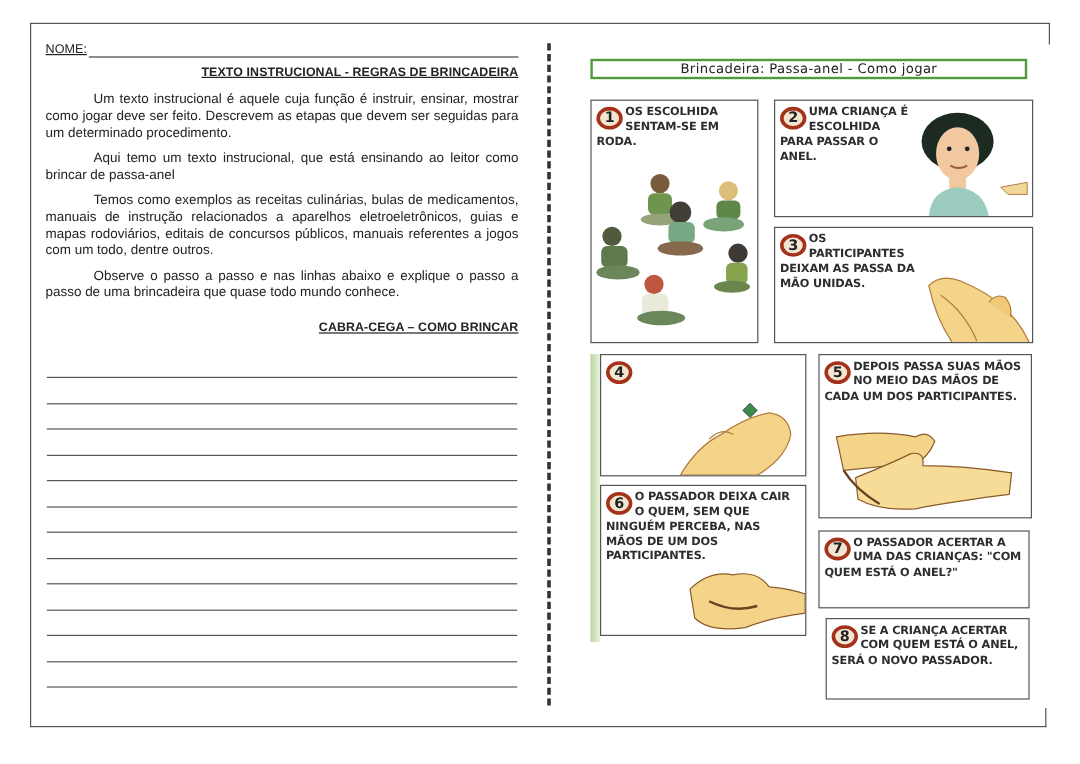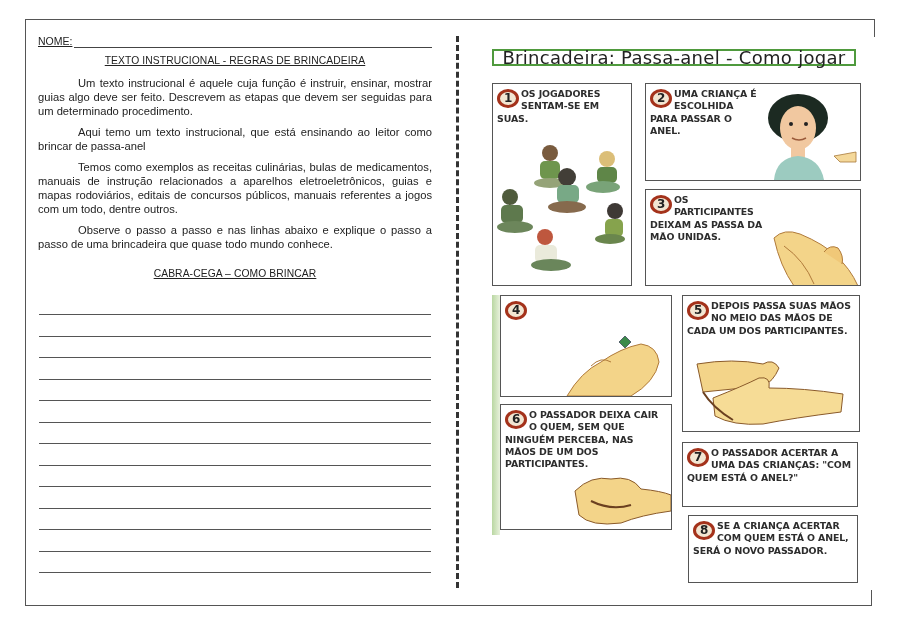--- a/index.html
+++ b/index.html
@@ -7,26 +7,26 @@
   .frame-top { position:absolute; left:25px; top:19px; width:850px; height:0; border-top:1.5px solid #555; }
   .frame-left { position:absolute; left:25px; top:19px; width:0; height:587px; border-left:1.5px solid #555; }
   .frame-bottom { position:absolute; left:25px; top:605px; width:847px; height:0; border-top:1.5px solid #555; }
   .frame-right-stub-top { position:absolute; left:874px; top:19px; width:0; height:18px; border-left:1.5px solid #555; }
   .frame-right-stub-bot { position:absolute; left:871px; top:590px; width:0; height:16px; border-left:1.5px solid #555; }
   .cut-line { position:absolute; left:456px; top:36px; width:0; height:552px; border-left:3px dashed #333; }
 
   .left { position:absolute; left:38px; top:30px; width:394px; font-size:11.2px; line-height:14px; }
   .name-row { display:flex; align-items:flex-end; margin-top:4px; font-family:"Liberation Sans", sans-serif; font-size:10.5px;text-decoration:underline; }
   .name-line { flex:1; border-bottom:1px solid #444; margin-left:2px; height:10px; }
-  .heading { text-align:center; text-decoration:underline; font-size:10.3px; margin-top:6px; margin-bottom:8px; letter-spacing:0.1px; }
+  .heading { text-align:right; text-decoration:underline; font-size:10.3px; margin-top:6px; margin-bottom:8px; letter-spacing:0.1px;font-weight:bold; }
   .para { text-align:justify; text-indent:40px; margin:0 0 7px 0; }
   .write-lines { position:absolute; left:39px; top:314px; width:392px; }
   .write-line { height:0; border-top:1px solid #555; margin-bottom:20.5px; }
 
-  .right-title { position:absolute; left:492px; top:49px; width:364px; height:17px; border:2px solid #4f9a3d; box-sizing:border-box; display:flex; align-items:center; justify-content:center; font-family:"DejaVu Sans", sans-serif; font-size:18px; color:#222; letter-spacing:0.3px; }
+  .right-title { position:absolute; left:492px; top:49px; width:364px; height:17px; border:2px solid #4f9a3d; box-sizing:border-box; display:flex; align-items:center; justify-content:center; font-family:"DejaVu Sans", sans-serif; font-size:11px; color:#222; letter-spacing:0.3px; }
   .green-stripe { position:absolute; left:492px; top:295px; width:8px; height:240px; background:linear-gradient(to right,#b9d7a2,#e8f1dc); }
   .step { position:absolute; border:1.5px solid #555; box-sizing:border-box; background:#fff; overflow:hidden; }
   .step-text { position:absolute; left:4px; top:4px; right:4px; font-family:"DejaVu Sans", sans-serif; font-weight:bold; font-size:9.4px; line-height:12.3px; color:#2d2d2d; letter-spacing:-0.1px; }
   .badge { float:left; width:22px; height:19px; border-radius:50%; border:3.5px solid #a4321b; box-sizing:border-box; background:#f2e6d2; display:flex; align-items:center; justify-content:center; font-family:"DejaVu Sans", sans-serif; font-weight:bold; font-size:12px; color:#222; margin-right:2px; margin-top:1px; }
   .illus { position:absolute; }
 </style>
 </head>
 <body>
 
 <div class="frame-top"></div>
@@ -35,21 +35,21 @@
 <div class="frame-right-stub-top"></div>
 <div class="frame-right-stub-bot"></div>
 <div class="cut-line"></div>
 
 <div class="left">
   <div class="name-row">
     <span>NOME:</span>
     <span class="name-line"></span>
   </div>
   <div class="heading">TEXTO INSTRUCIONAL - REGRAS DE BRINCADEIRA</div>
-  <p class="para">Um texto instrucional é aquele cuja função é instruir, ensinar, mostrar guias algo deve ser feito. Descrevem as etapas que devem ser seguidas para um determinado procedimento.</p>
+  <p class="para">Um texto instrucional é aquele cuja função é instruir, ensinar, mostrar como jogar deve ser feito. Descrevem as etapas que devem ser seguidas para um determinado procedimento.</p>
   <p class="para">Aqui temo um texto instrucional, que está ensinando ao leitor como brincar de passa-anel</p>
   <p class="para">Temos como exemplos as receitas culinárias, bulas de medicamentos, manuais de instrução relacionados a aparelhos eletroeletrônicos, guias e mapas rodoviários, editais de concursos públicos, manuais referentes a jogos com um todo, dentre outros.</p>
   <p class="para">Observe o passo a passo e nas linhas abaixo e explique o passo a passo de uma brincadeira que quase todo mundo conhece.</p>
   <div class="heading" style="margin-top:16px;">CABRA-CEGA – COMO BRINCAR</div>
 </div>
 
 <div class="write-lines">
   <div class="write-line"></div>
   <div class="write-line"></div>
   <div class="write-line"></div>
@@ -66,21 +66,21 @@
 </div>
 
 <div class="right-title">Brincadeira: Passa-anel - Como jogar</div>
 <div class="green-stripe"></div>
 
 <div class="step" style="left:492px; top:83px; width:140px; height:203px;">
   <div class="step-text">
     <span class="badge">
         <span>1</span>
       </span>
-    <span>OS JOGADORES SENTAM-SE EM SUAS.</span>
+    <span>OS ESCOLHIDA SENTAM-SE EM RODA.</span>
   </div>
   <svg class="illus" style="left:2px; top:55px;" width="134" height="140" viewBox="0 0 134 140">
     <g opacity="0.9">
       <circle cx="55" cy="14" r="8" fill="#6b4a2a"></circle>
         <rect x="45" y="22" width="20" height="18" rx="5" fill="#5f8a3a"></rect>
         <ellipse cx="55" cy="44" rx="16" ry="5" fill="#8a9a6a"></ellipse>
       <circle cx="112" cy="20" r="8" fill="#d8b76a"></circle>
         <rect x="102" y="28" width="20" height="16" rx="5" fill="#4e7a35"></rect>
         <ellipse cx="108" cy="48" rx="17" ry="6" fill="#6b9a6a"></ellipse>
       <circle cx="72" cy="38" r="9" fill="#2e2a22"></circle>

